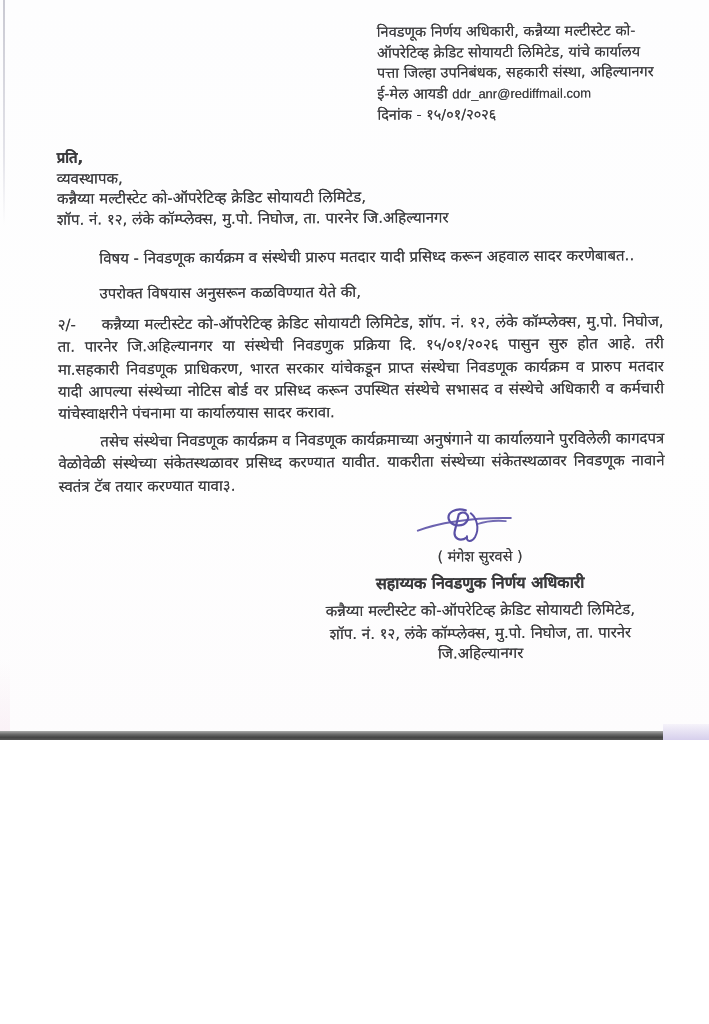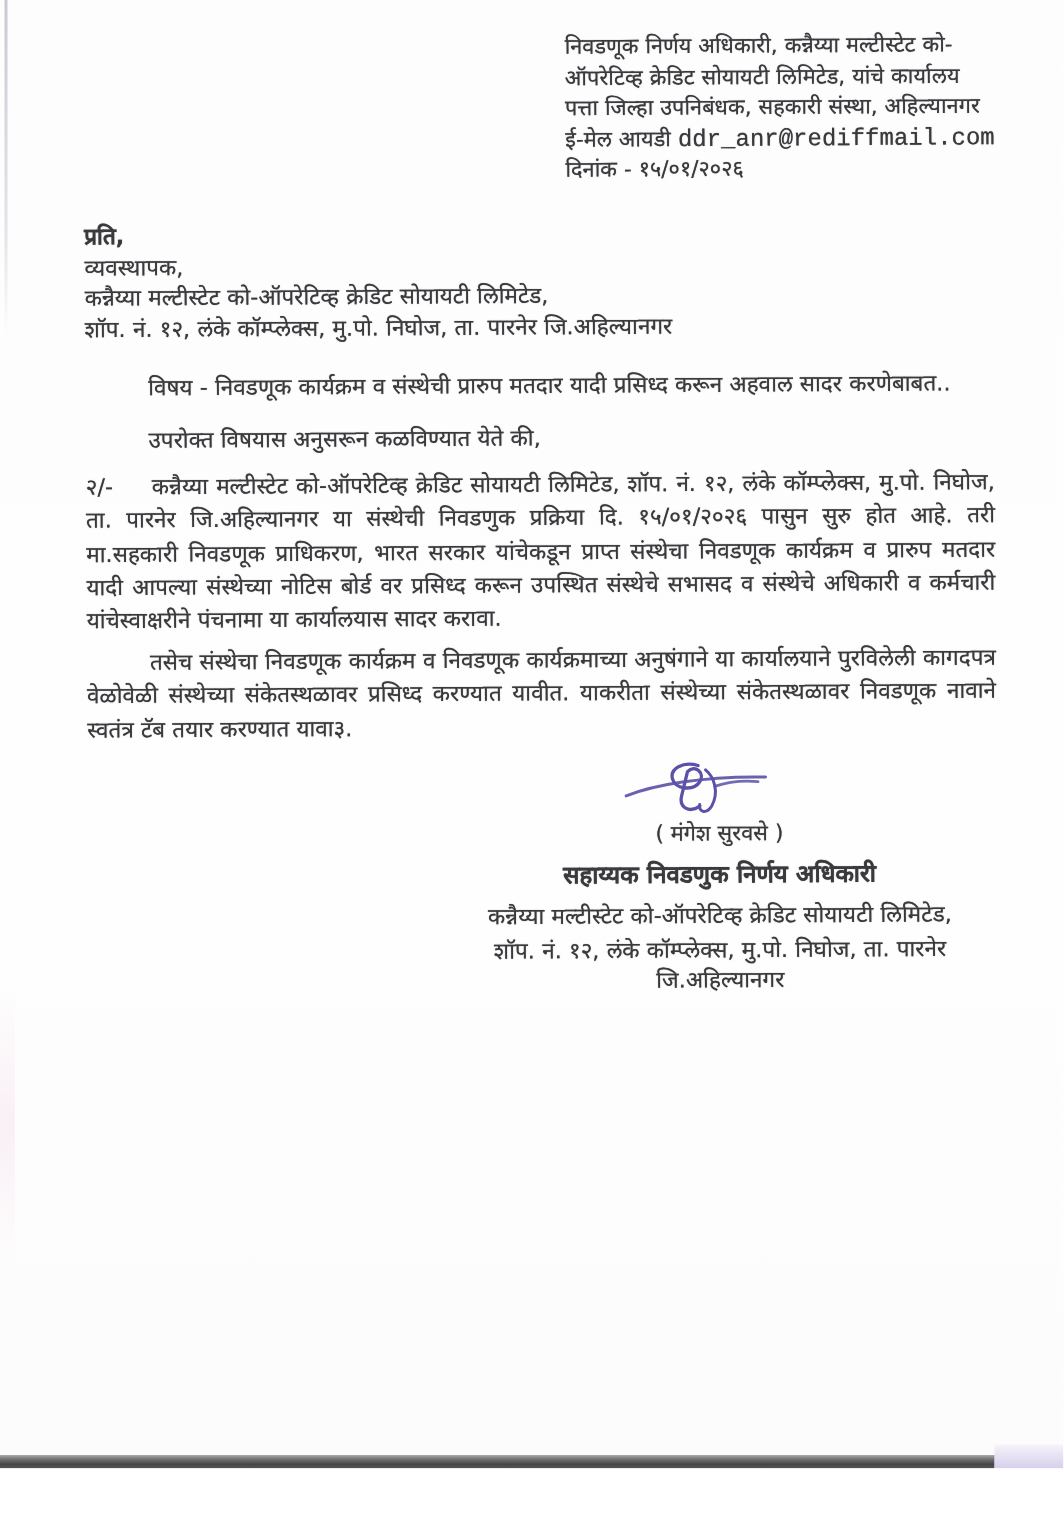--- a/index.html
+++ b/index.html
@@ -3,21 +3,21 @@
 <meta charset="utf-8">
 <style>
   html, body {
     margin: 0;
     padding: 0;
     background: #ffffff;
   }
   .page {
     position: relative;
     width: 709px;
-    height: 979px;
+    height: 740px;
     margin: 0 auto;
     background: linear-gradient(180deg, #fdfdfe 0%, #fefefe 60%, #fdfcfd 100%);
     overflow: hidden;
     font-family: "DejaVu Sans", "Liberation Serif", sans-serif;
     color: #3a3a3c;
   }
   .content {
     position: absolute;
     inset: 0;
     transform: rotate(-0.35deg);
@@ -28,21 +28,21 @@
     -webkit-font-smoothing: antialiased;
   }
   .letterhead {
     position: absolute;
     left: 378px;
     top: 22px;
     width: 292px;
     font-size: 14.5px;
     line-height: 20.5px;
   }
-  .latin { font-family: Liberation Mono, monospace; font-size: 16px; }
+  .latin { font-family: Liberation Sans, sans-serif; font-size: 13px; }
   .recipient {
     position: absolute;
     left: 57px;
     top: 146px;
     width: 520px;
     font-size: 15px;
     line-height: 20.5px;
   }
   .bold { font-weight: bold; }
   .subject {

